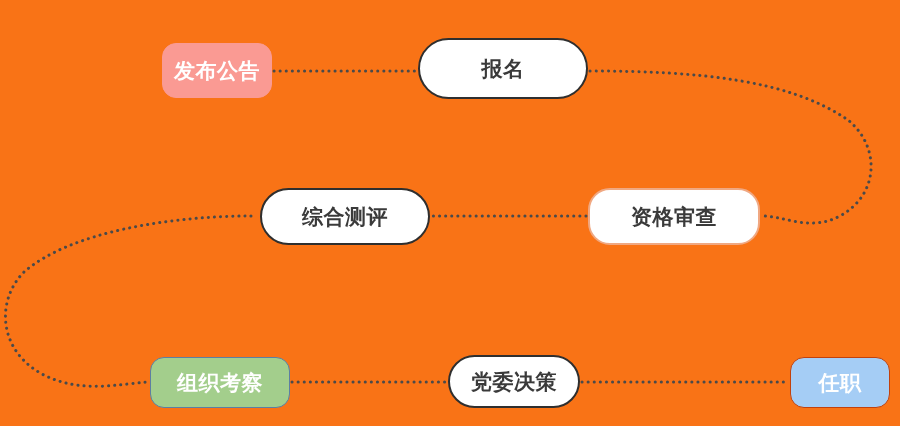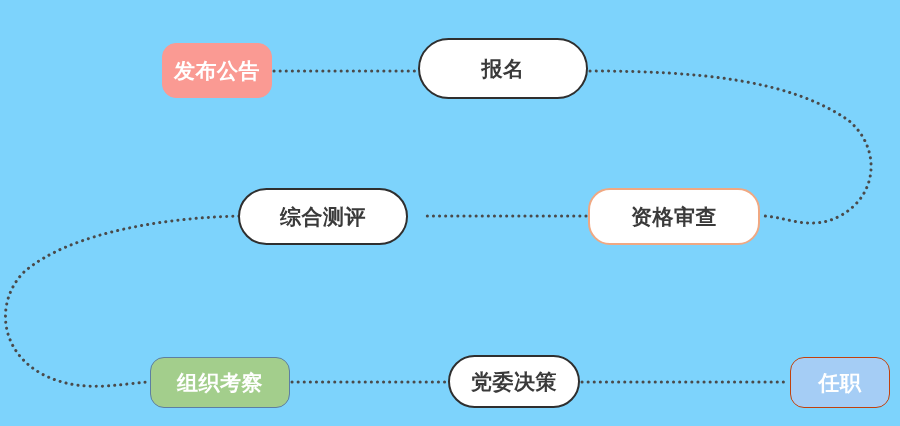--- a/index.html
+++ b/index.html
@@ -8,21 +8,21 @@
     padding: 0;
     background: #ffffff;
   }
   body {
     font-family: "Liberation Sans", "DejaVu Sans", sans-serif;
   }
   #canvas {
     position: relative;
     width: 900px;
     height: 426px;
-    background: #7dd3fc;
+    background: #f97316;
     overflow: hidden;
   }
   #edges {
     position: absolute;
     left: 0;
     top: 0;
     width: 900px;
     height: 426px;
     pointer-events: none;
   }
@@ -85,21 +85,21 @@
   </svg>
 
   <div class="node filled pink" style="left:162px; top:43px; width:110px; height:55px;">
     <span class="label">发布公告</span>
   </div>
 
   <div class="node outlined dark" style="left:418px; top:38px; width:170px; height:61px;">
     <span class="label">报名</span>
   </div>
 
-  <div class="node outlined dark" style="left:238px; top:188px; width:170px; height:57px;">
+  <div class="node outlined dark" style="left:260px; top:188px; width:170px; height:57px;">
     <span class="label">综合测评</span>
   </div>
 
   <div class="node filled green" style="left:150px; top:357px; width:140px; height:51px;">
     <span class="label">组织考察</span>
   </div>
 
   <div class="node outlined orange" style="left:588px; top:188px; width:172px; height:57px;">
     <span class="label">资格审查</span>
   </div>

